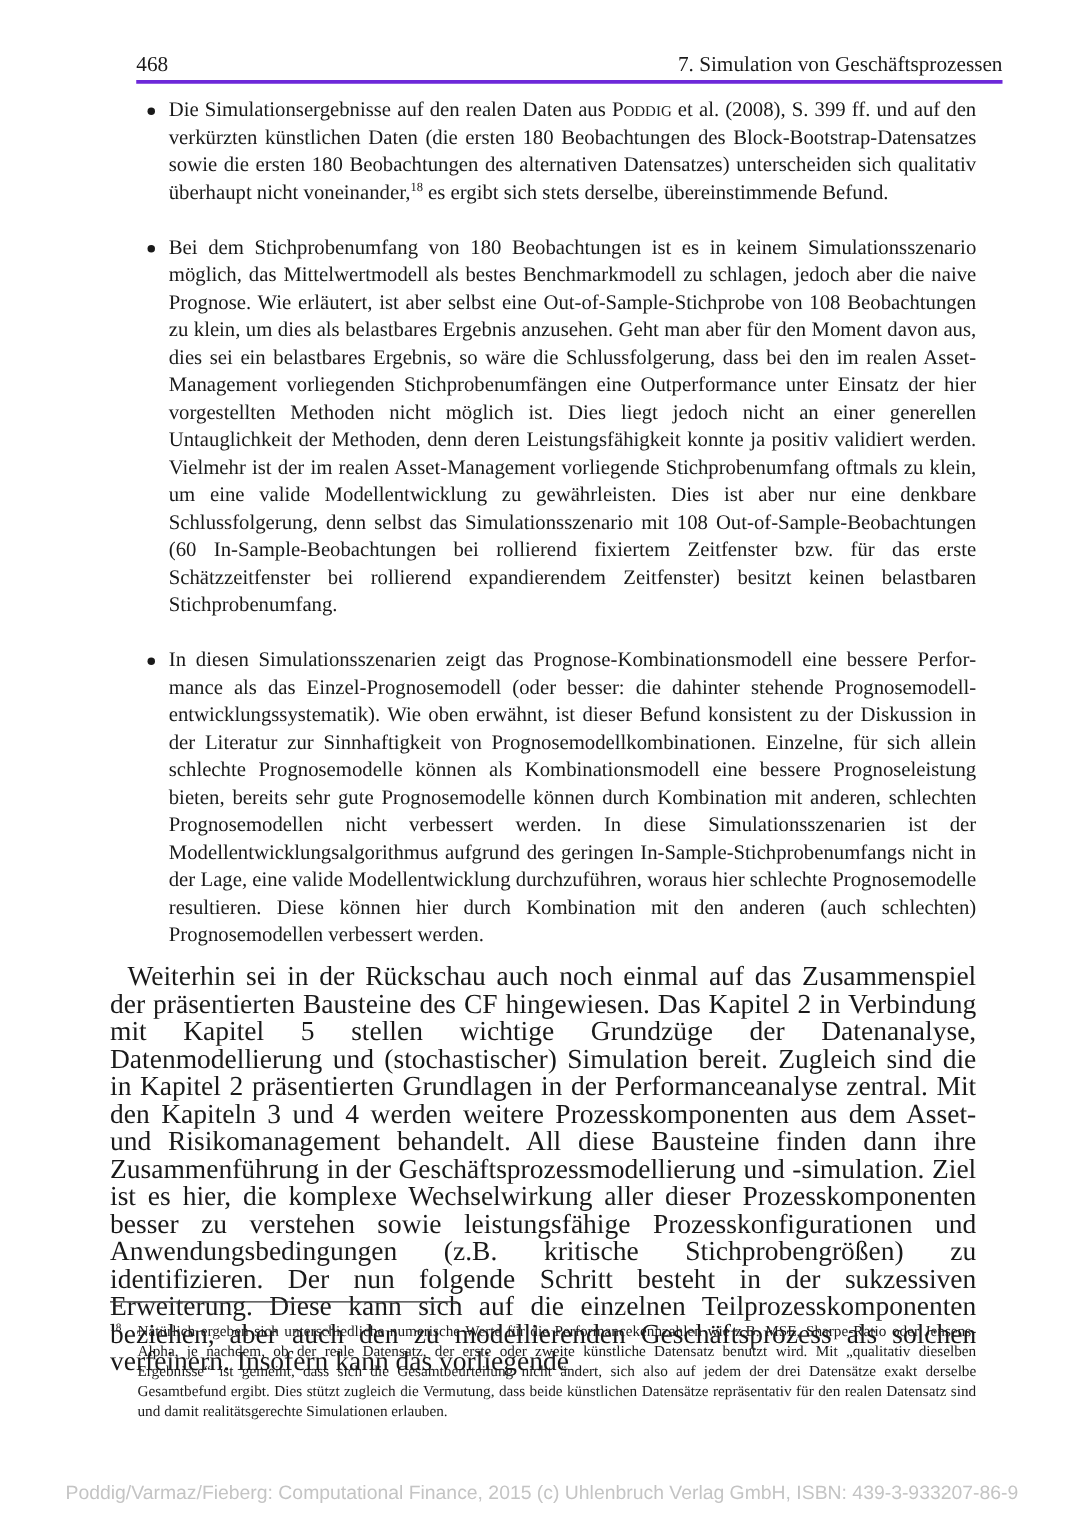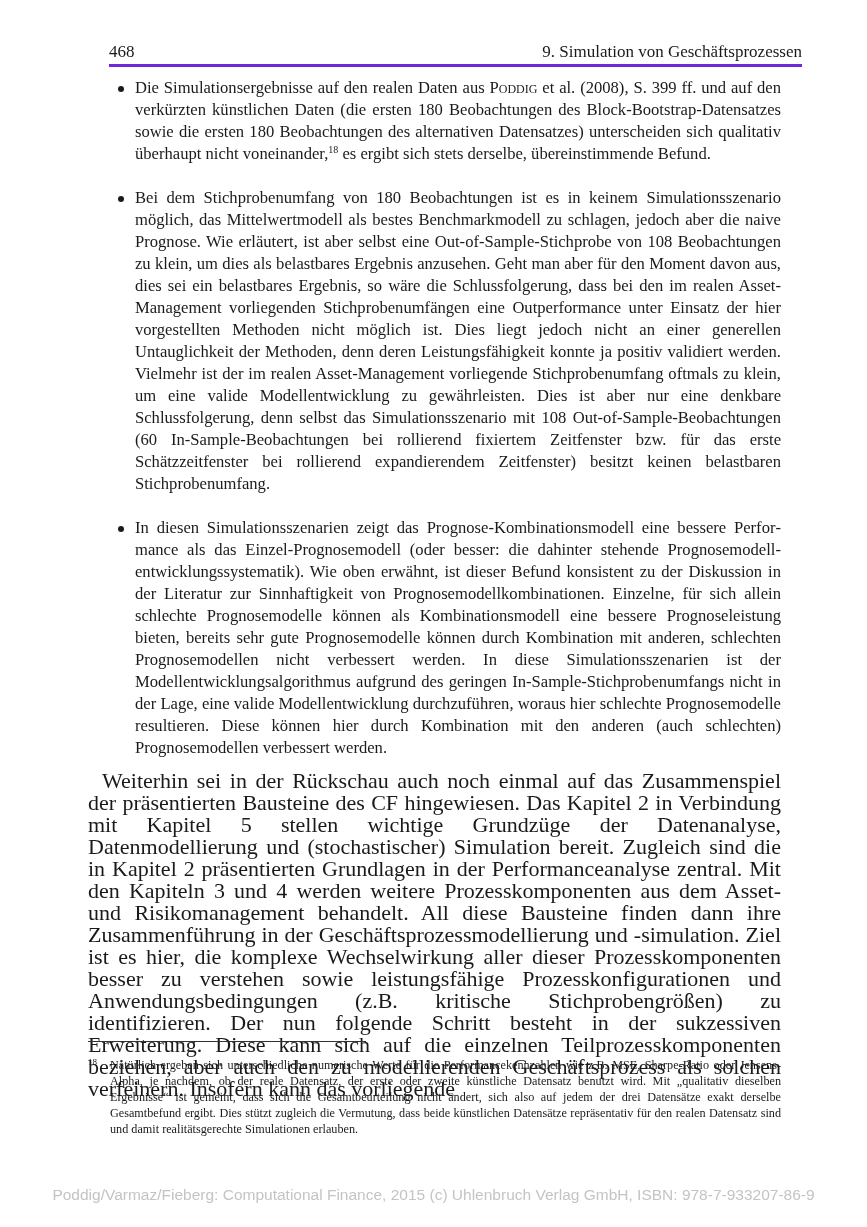--- a/index.html
+++ b/index.html
@@ -25,21 +25,21 @@
   .footnote .fn-mark { position: absolute; left: 0; top: -3px; font-size: 9px; }
   .watermark { position: absolute; top: 1186px; left: 0; width: 867px; text-align: center;
                font-family: "Liberation Sans", "DejaVu Sans", sans-serif; font-size: 15.5px; color: #c4c4c4; }
 </style>
 </head>
 <body>
 
 <div class="page">
   <div class="running-head">
     <span class="pno">468</span>
-    <span class="chap">9. Simulation von Geschäftsprozessen</span>
+    <span class="chap">7. Simulation von Geschäftsprozessen</span>
   </div>
 
   <ul class="bullets">
     <li>
       <span class="dot"></span><span>Die Simulationsergebnisse auf den realen Daten aus </span><span class="sc">Poddig</span><span> et al. (2008), S. 399 ff. und auf den verkürzten künstlichen Daten (die ersten 180 Beobachtungen des Block-Bootstrap-Datensatzes sowie die ersten 180 Beobachtungen des alternativen Datensatzes) unterscheiden sich qualitativ überhaupt nicht voneinander,</span><sup>18</sup><span> es ergibt sich stets derselbe, übereinstimmende Befund.</span>
     </li>
     <li>
       <span class="dot"></span><span>Bei dem Stichprobenumfang von 180 Beobachtungen ist es in keinem Simulationsszenario möglich, das Mittelwertmodell als bestes Benchmarkmodell zu schlagen, jedoch aber die naive Prognose. Wie erläutert, ist aber selbst eine Out-of-Sample-Stichprobe von 108 Beobachtungen zu klein, um dies als belastbares Ergebnis anzusehen. Geht man aber für den Moment davon aus, dies sei ein belastbares Ergebnis, so wäre die Schlussfolgerung, dass bei den im realen Asset-Management vorliegenden Stichprobenumfängen eine Outperformance unter Einsatz der hier vorgestellten Methoden nicht möglich ist. Dies liegt jedoch nicht an einer generellen Untauglichkeit der Methoden, denn deren Leistungsfähigkeit konnte ja positiv validiert werden. Vielmehr ist der im realen Asset-Management vorliegende Stichprobenumfang oftmals zu klein, um eine valide Modellentwicklung zu gewährleisten. Dies ist aber nur eine denkbare Schlussfolgerung, denn selbst das Simulationsszenario mit 108 Out-of-Sample-Beobachtungen (60 In-Sample-Beobachtungen bei rollierend fixiertem Zeitfenster bzw. für das erste Schätzzeitfenster bei rollierend expandierendem Zeitfenster) besitzt keinen belastbaren Stichprobenumfang.</span>
     </li>
     <li>
@@ -49,13 +49,13 @@
 
   <p class="para">Weiterhin sei in der Rückschau auch noch einmal auf das Zusammenspiel der präsentierten Bausteine des CF hingewiesen. Das Kapitel 2 in Verbindung mit Kapitel 5 stellen wichtige Grundzüge der Datenanalyse, Datenmodellierung und (stochastischer) Simulation bereit. Zugleich sind die in Kapitel 2 präsentierten Grundlagen in der Performanceanalyse zentral. Mit den Kapiteln 3 und 4 werden weitere Prozesskomponenten aus dem Asset- und Risikomanagement behandelt. All diese Bausteine finden dann ihre Zusammenführung in der Geschäftsprozessmodellierung und -simulation. Ziel ist es hier, die komplexe Wechselwirkung aller dieser Prozesskomponenten besser zu verstehen sowie leistungsfähige Prozesskonfigurationen und Anwendungsbedingungen (z.B. kritische Stichprobengrößen) zu identifizieren. Der nun folgende Schritt besteht in der sukzessiven Erweiterung. Diese kann sich auf die einzelnen Teilprozesskomponenten beziehen, aber auch den zu modellierenden Geschäftsprozess als solchen verfeinern. Insofern kann das vorliegende</p>
 
   <div class="fn-rule"></div>
   <div class="footnote">
     <span class="fn-mark">18</span>
     <span>Natürlich ergeben sich unterschiedliche numerische Werte für die Performancekennzahlen wie z.B. MSE, Sharpe-Ratio oder Jensens-Alpha, je nachdem, ob der reale Datensatz, der erste oder zweite künstliche Datensatz benutzt wird. Mit „qualitativ dieselben Ergebnisse“ ist gemeint, dass sich die Gesamtbeurteilung nicht ändert, sich also auf jedem der drei Datensätze exakt derselbe Gesamtbefund ergibt. Dies stützt zugleich die Vermutung, dass beide künstlichen Datensätze repräsentativ für den realen Datensatz sind und damit realitätsgerechte Simulationen erlauben.</span>
   </div>
 </div>
 
-<div class="watermark">Poddig/Varmaz/Fieberg: Computational Finance, 2015  (c) Uhlenbruch Verlag GmbH, ISBN: 978-7-933207-86-9</div>
+<div class="watermark">Poddig/Varmaz/Fieberg: Computational Finance, 2015  (c) Uhlenbruch Verlag GmbH, ISBN: 439-3-933207-86-9</div>
 
 </body></html>

